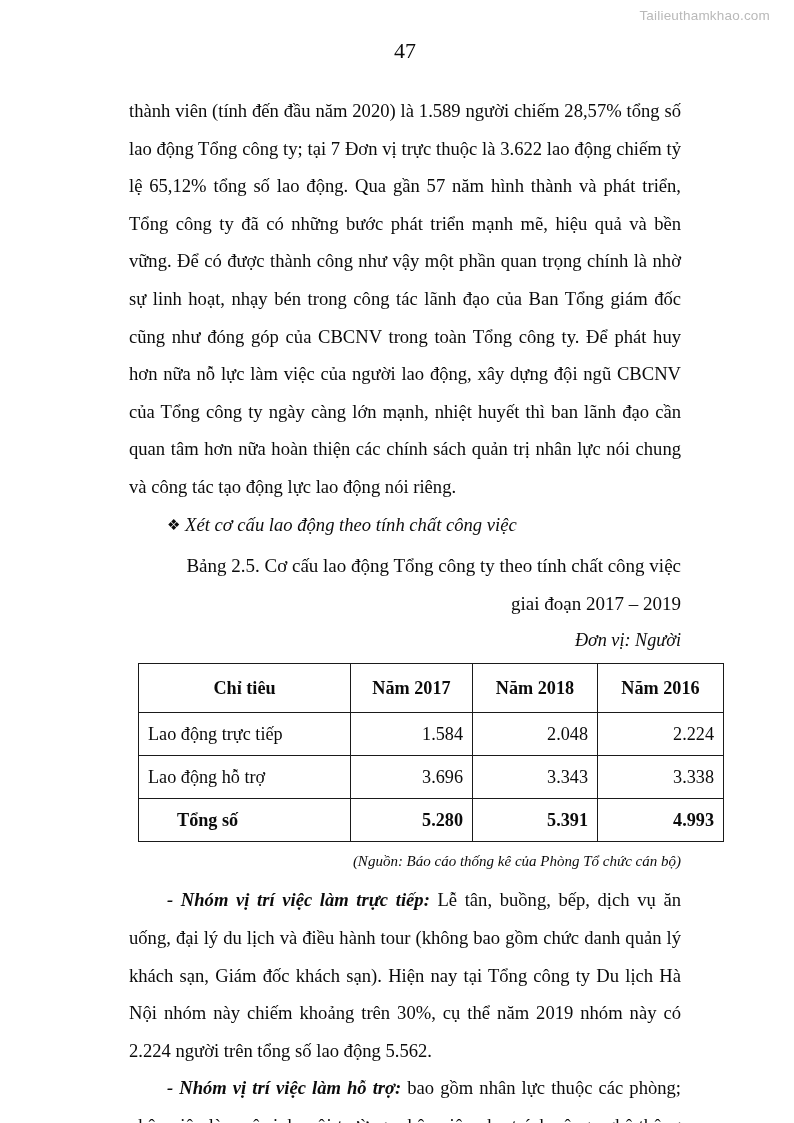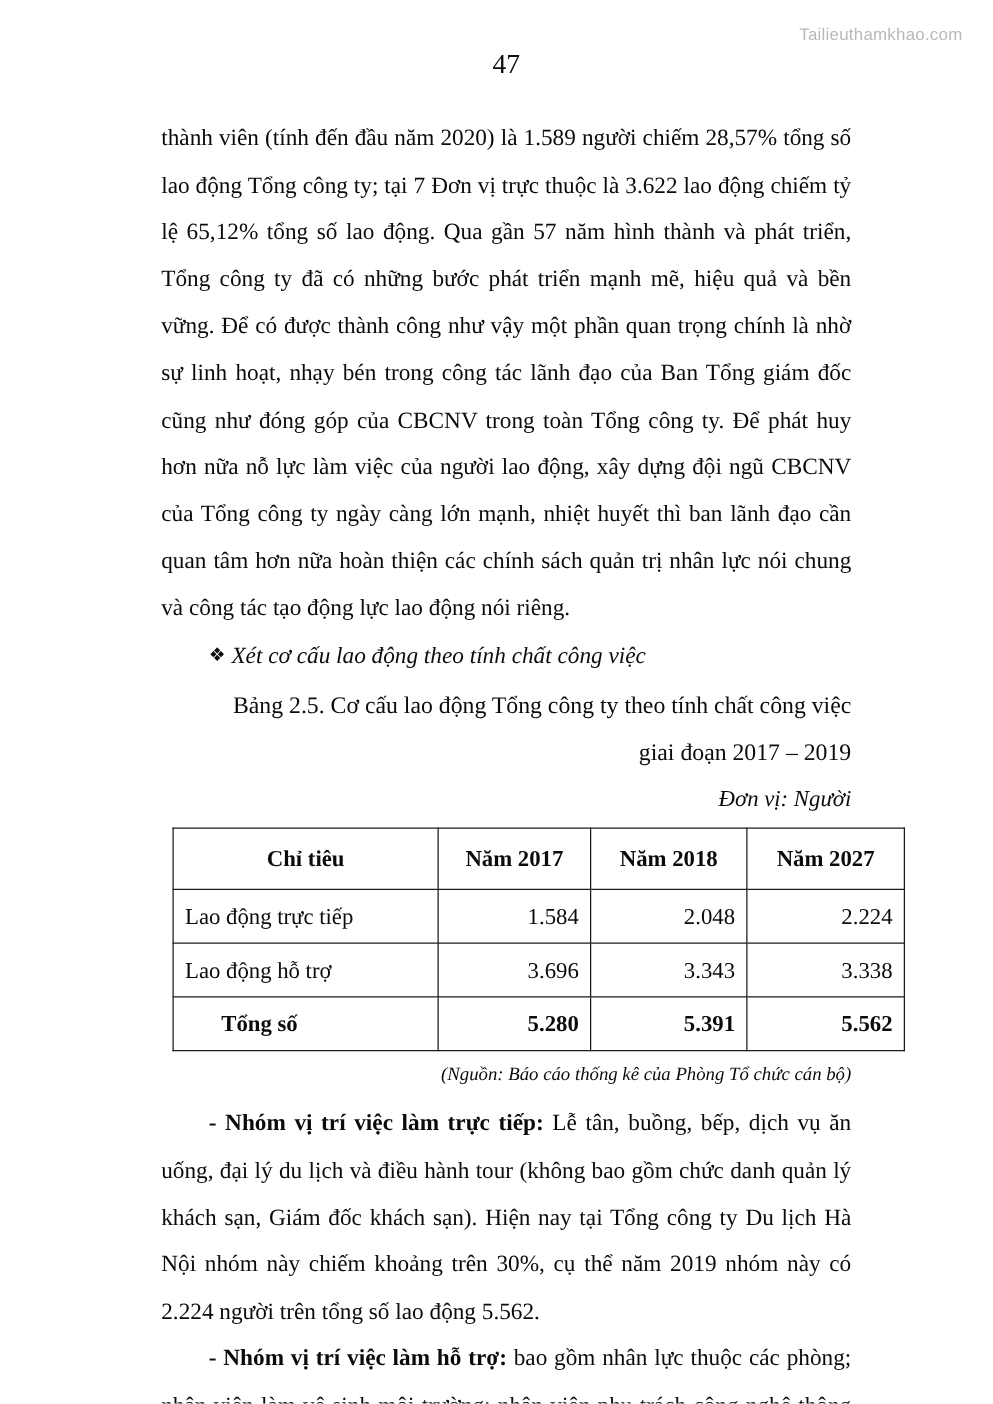--- a/index.html
+++ b/index.html
@@ -16,21 +16,21 @@
     width: 794px;
     height: 1123px;
     background: #ffffff;
     overflow: hidden;
     box-sizing: border-box;
   }
 
   
   .watermark {
     position: absolute;
-    top: 20px;
+    top: 8px;
     right: 24px;
     font-family: "Liberation Sans", "DejaVu Sans", sans-serif;
     font-size: 13.5px;
     letter-spacing: 0.2px;
     color: #b9b9b9;
     user-select: none;
   }
 
   
   .content {
@@ -56,21 +56,21 @@
     hyphens: none;
     text-indent: 0;
   }
   p.body-text.indent {
     text-indent: 38px;
   }
   p.body-text:last-child {
     text-align-last: left;
   }
 
-  .bi { font-weight: bold; }
+  .bi { font-weight: bold; font-style: italic; }
 
   
   .bullet-head {
     margin: 0;
     font-size: 18.6px;
     line-height: 37.6px;
     font-style: italic;
     text-indent: 38px;
   }
   .bullet-glyph {
@@ -176,41 +176,41 @@
           <col class="c1">
             <col class="c2">
             <col class="c3">
             <col class="c4">
         </colgroup>
         <thead>
           <tr>
             <th>Chỉ tiêu</th>
             <th>Năm 2017</th>
             <th>Năm 2018</th>
-            <th>Năm 2027</th>
+            <th>Năm 2016</th>
           </tr>
         </thead>
         <tbody>
           <tr>
             <td class="label-cell">Lao động trực tiếp</td>
             <td class="num-cell">1.584</td>
             <td class="num-cell">2.048</td>
             <td class="num-cell">2.224</td>
           </tr>
           <tr>
             <td class="label-cell">Lao động hỗ trợ</td>
             <td class="num-cell">3.696</td>
             <td class="num-cell">3.343</td>
             <td class="num-cell">3.338</td>
           </tr>
           <tr class="total-row">
             <td class="label-cell">Tổng số</td>
             <td class="num-cell">5.280</td>
             <td class="num-cell">5.391</td>
-            <td class="num-cell">5.562</td>
+            <td class="num-cell">4.993</td>
           </tr>
         </tbody>
       </table>
     </div>
 
     <p class="source-note">(Nguồn: Báo cáo thống kê của Phòng Tổ chức cán bộ)</p>
 
     <div class="gap-sm"></div>
 
     <p class="body-text indent">

